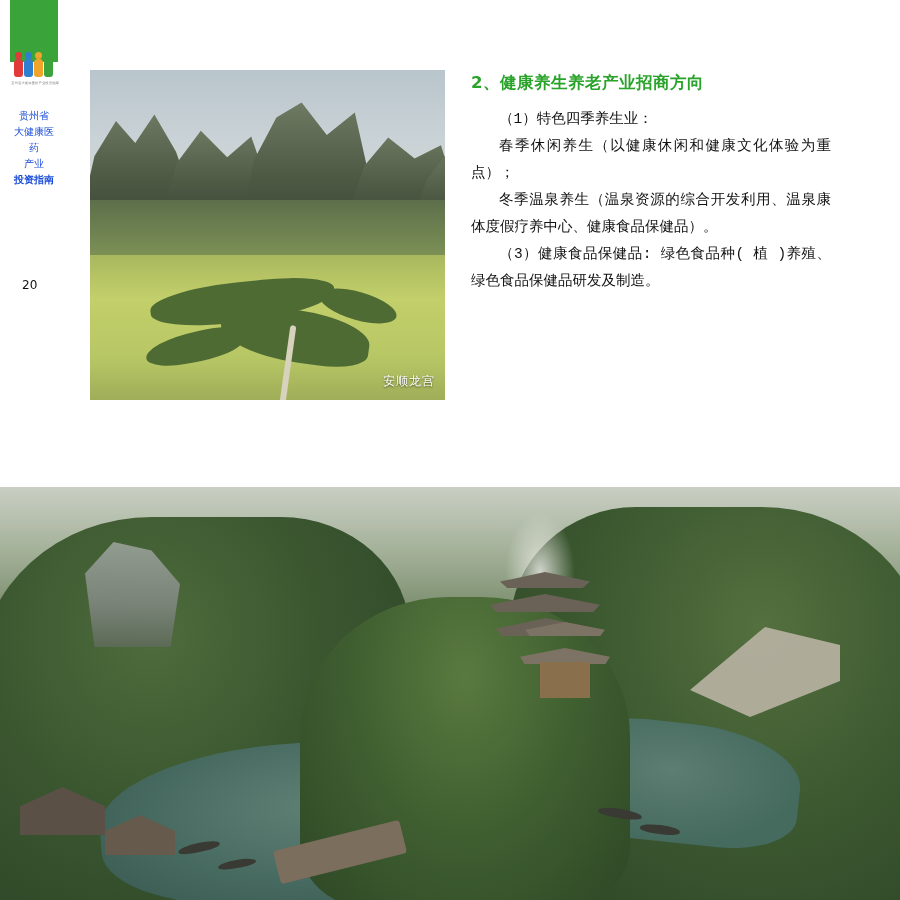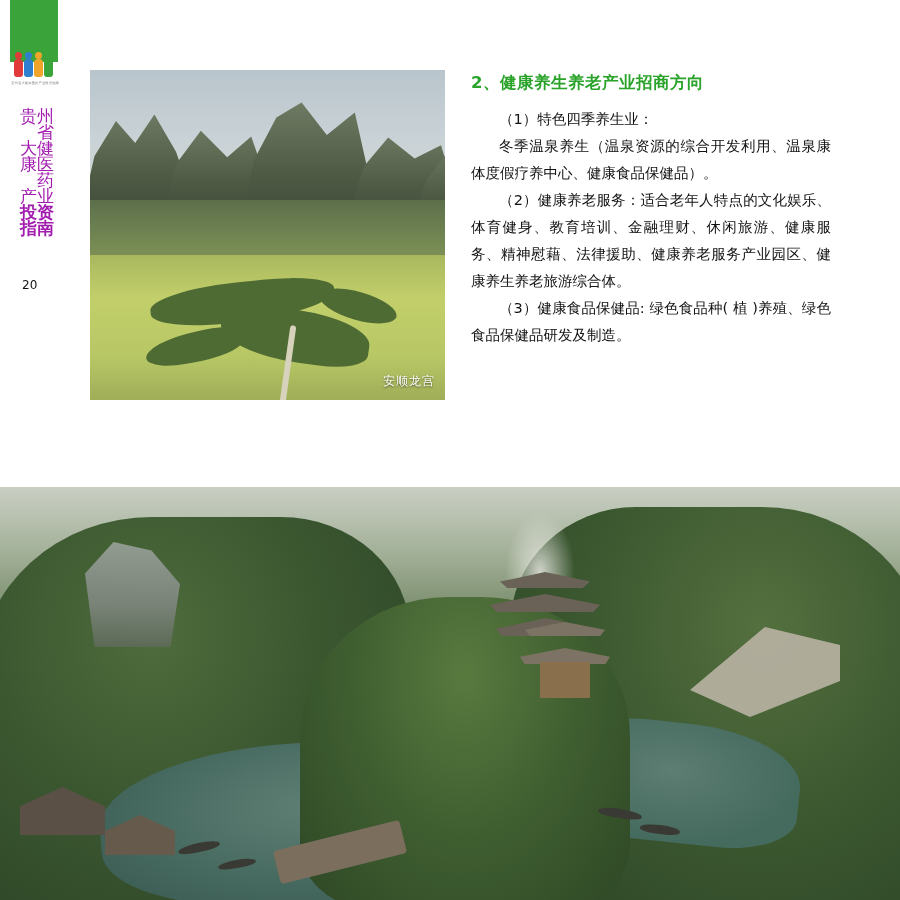--- a/index.html
+++ b/index.html
@@ -72,24 +72,24 @@
     line-height: 5px;
     white-space: nowrap;
     transform: scale(0.95);
   }
 
   .side-title {
     position: absolute;
     left: 14px;
     top: 108px;
     width: 40px;
-    font-size: 17px;
+    font-size: 10px;
     line-height: 16px;
-    color: #a21caf;
-    text-align: right;
+    color: #1d4ed8;
+    text-align: center;
     letter-spacing: 0px;
   }
   .side-title .bold {
     font-weight: bold;
   }
   .side-page {
     position: absolute;
     left: 22px;
     top: 278px;
     font-size: 12px;
@@ -179,20 +179,21 @@
   .para {
     color: #111;
     font-size: 14.5px;
     line-height: 27px;
     text-align: justify;
     text-indent: 0;
     margin: 0;
   }
   .para.indent {
     text-indent: 28px;
+    font-family: Liberation Mono, monospace;
   }
 
   
   .photo-bottom {
     position: absolute;
     left: 0;
     top: 487px;
     width: 900px;
     height: 413px;
     overflow: hidden;
@@ -315,22 +316,22 @@
   <div class="field-dark fd2"></div>
   <div class="field-dark fd3"></div>
   <div class="field-dark fd4"></div>
   <div class="path"></div>
   <div class="photo-caption">安顺龙宫</div>
 </div>
 
 <div class="text-col">
   <div class="heading">2、健康养生养老产业招商方向</div>
   <p class="para indent">（1）特色四季养生业：</p>
+  <p class="para indent">春季休闲养生（以健康休闲和健康文化体验为重点）；</p>
   <p class="para indent">冬季温泉养生（温泉资源的综合开发利用、温泉康体度假疗养中心、健康食品保健品）。</p>
-  <p class="para indent">（2）健康养老服务：适合老年人特点的文化娱乐、体育健身、教育培训、金融理财、休闲旅游、健康服务、精神慰藉、法律援助、健康养老服务产业园区、健康养生养老旅游综合体。</p>
   <p class="para indent">（3）健康食品保健品: 绿色食品种( 植 )养殖、绿色食品保健品研发及制造。</p>
 </div>
 
 <div class="photo-bottom">
   <div class="bg-mist"></div>
   <div class="forest-left"></div>
   <div class="forest-right"></div>
   <div class="cliff"></div>
   <div class="road"></div>
   <div class="water"></div>

